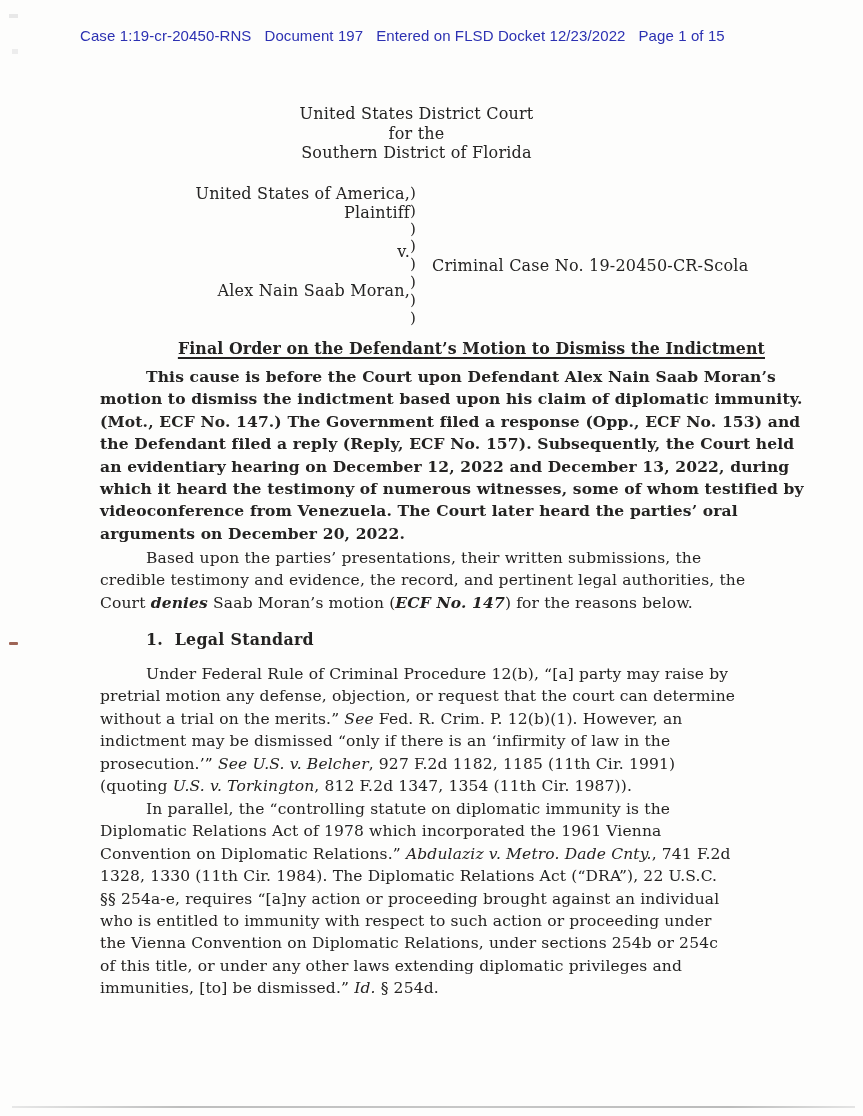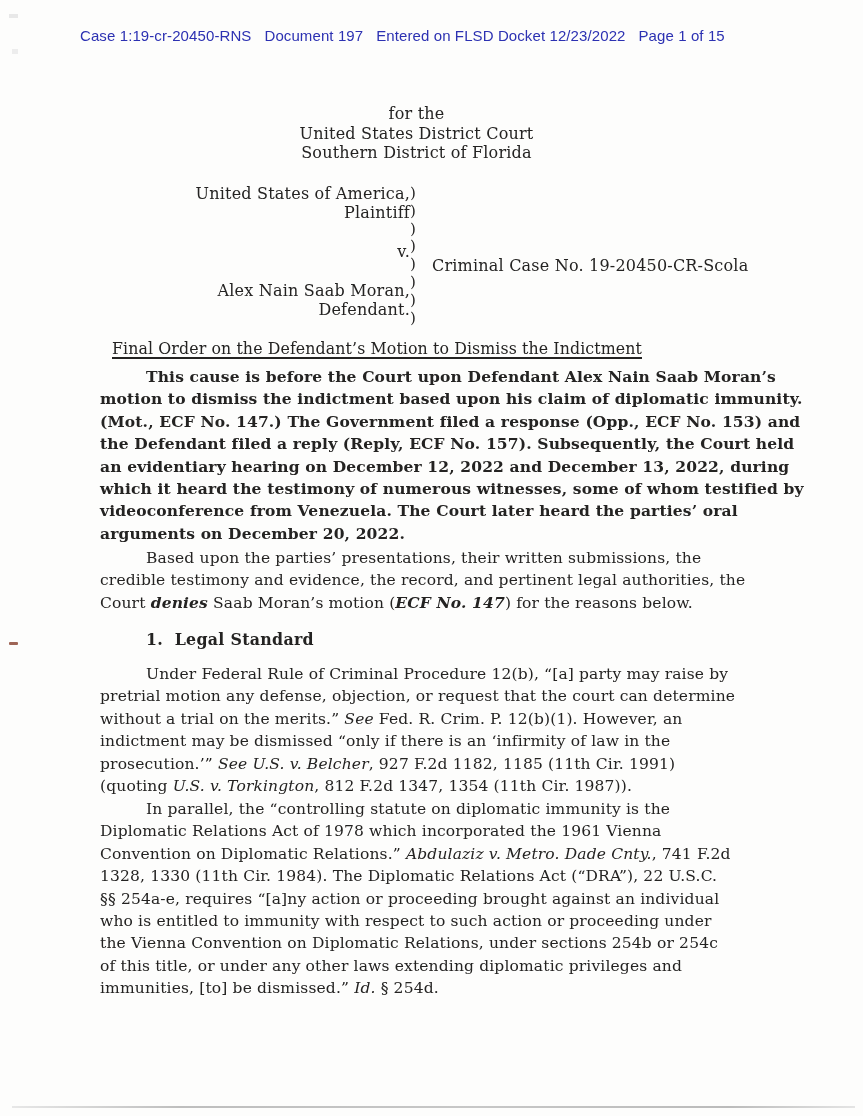--- a/index.html
+++ b/index.html
@@ -49,23 +49,23 @@
     position: absolute; top: 1px; left: 300px; width: 20px;
     font-size: 15px; line-height: 17.8px;
   }
   .caption-case-no {
     position: absolute; top: 72px; left: 322px;
     font-size: 16px; letter-spacing: 0.2px; white-space: nowrap;
   }
 
   
   .order-title {
-    position: absolute; top: 339px; left: 112px; width: 665px;
-    text-align: left;
-    font-weight: 400;
+    position: absolute; top: 339px; left: 100px; width: 665px;
+    text-align: right;
+    font-weight: 700;
     font-size: 15.8px;
     letter-spacing: 0.1px;
     white-space: nowrap;
   }
   .order-title span {
     text-decoration: underline;
     text-decoration-thickness: 1.5px;
     text-underline-offset: 3px;
   }
 
@@ -118,34 +118,33 @@
 <div class="page">
 
   <div class="doc-header">
     <span>Case 1:19-cr-20450-RNS</span>
     <span>Document 197</span>
     <span>Entered on FLSD Docket 12/23/2022</span>
     <span>Page 1 of 15</span>
   </div>
 
   <div class="court-title">
+    <div>United States District Court</div>
     <div>for the</div>
-    <div>United States District Court</div>
     <div>Southern District of Florida</div>
   </div>
 
   <div class="caption">
     <div class="caption-left">
         <div class="tline"><span>United States of America,</span></div>
         <div class="tline"><span>Plaintiff</span></div>
         <div class="tline"><span></span>&nbsp;</div>
         <div class="tline"><span>v.</span></div>
         <div class="tline"><span></span>&nbsp;</div>
         <div class="tline"><span>Alex Nain Saab Moran,</span></div>
-        <div class="tline"><span>Defendant.</span></div>
       </div>
     <div class="caption-brackets">
         <div class="bline">)</div>
         <div class="bline">)</div>
         <div class="bline">)</div>
         <div class="bline">)</div>
         <div class="bline">)</div>
         <div class="bline">)</div>
         <div class="bline">)</div>
         <div class="bline">)</div>

